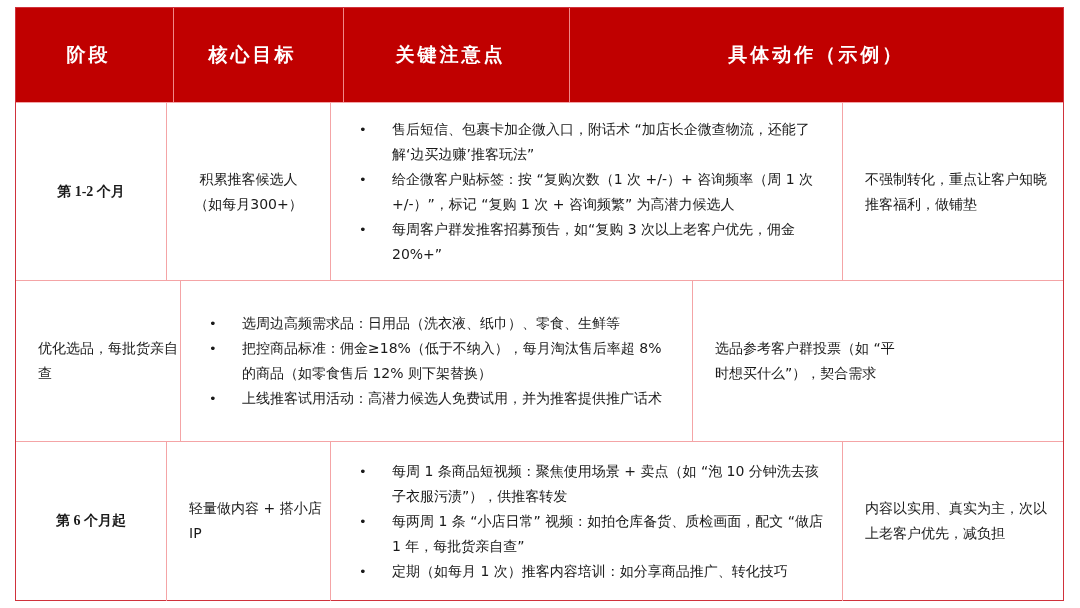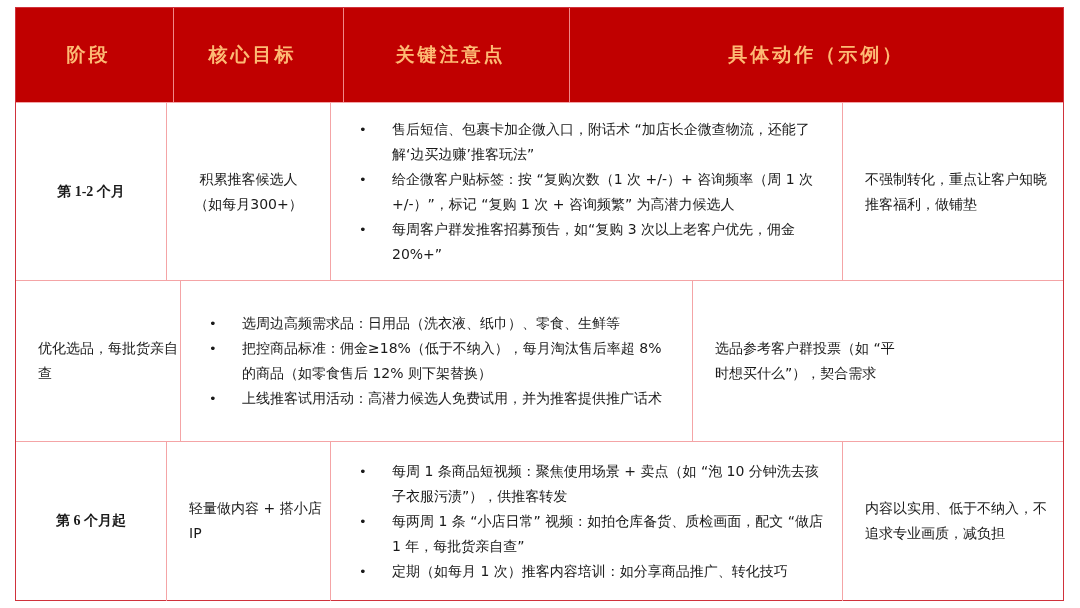--- a/index.html
+++ b/index.html
@@ -11,21 +11,21 @@
   .hdr { top: 0; height: 94px; background: #c00000; }
   .r1 { top: 94px; height: 178px; border-top: 1.5px solid #f4a4a6; }
   .r2 { top: 272px; height: 161px; border-top: 1.5px solid #f4a4a6; }
   .r3 { top: 433px; height: 159.5px; border-top: 1.5px solid #f4a4a6; }
   .cell { box-sizing: border-box; display: flex; align-items: center; position: relative; }
   .cell + .cell { border-left: 1.5px solid #f4a4a6; }
   .c1 { width: 150px; justify-content: center; }
   .c2 { width: 164px; padding-left: 22px; }
   .c3 { width: 512px; padding-left: 26px; padding-right: 14px; }
   .c4 { width: 221px; padding-left: 22px; padding-right: 10px; }
-  .hdr .cell { justify-content: center; padding: 0; color: #fdba74; font-weight: bold;
+  .hdr .cell { justify-content: center; padding: 0; color: #ffffff; font-weight: bold;
                font-size: 19px; letter-spacing: 3px; }
   .hdr .cell + .cell { border-left: 1.5px solid #f08888; margin-left: 12px; }
   .stage { font-weight: bold; font-size: 14px; font-family: Liberation Serif, serif; }
   .goal { font-size: 14px; line-height: 25px; }
   .goal.center { text-align: center; }
   .note { font-size: 14px; line-height: 25px; }
   ul.actions { list-style: none; margin: 0; padding: 0; }
   ul.actions li { position: relative; padding-left: 35px; font-size: 14px; line-height: 25px; }
   ul.actions li::before { content: "•"; position: absolute; left: 2px; top: 0; font-size: 13px; }
 </style>
@@ -87,17 +87,17 @@
       <div class="goal">轻量做内容 + 搭小店 IP</div>
     </div>
     <div class="cell c3">
       <ul class="actions">
         <li>每周 1 条商品短视频：聚焦使用场景 + 卖点（如 “泡 10 分钟洗去孩子衣服污渍”），供推客转发</li>
         <li>每两周 1 条 “小店日常” 视频：如拍仓库备货、质检画面，配文 “做店 1 年，每批货亲自查”</li>
         <li>定期（如每月 1 次）推客内容培训：如分享商品推广、转化技巧</li>
       </ul>
     </div>
     <div class="cell c4">
-      <div class="note">内容以实用、低于不纳入，不追求专业画质，减负担</div>
+      <div class="note">内容以实用、真实为主，次以上老客户优先，减负担</div>
     </div>
   </div>
 
 </div>
 
 </body></html>

